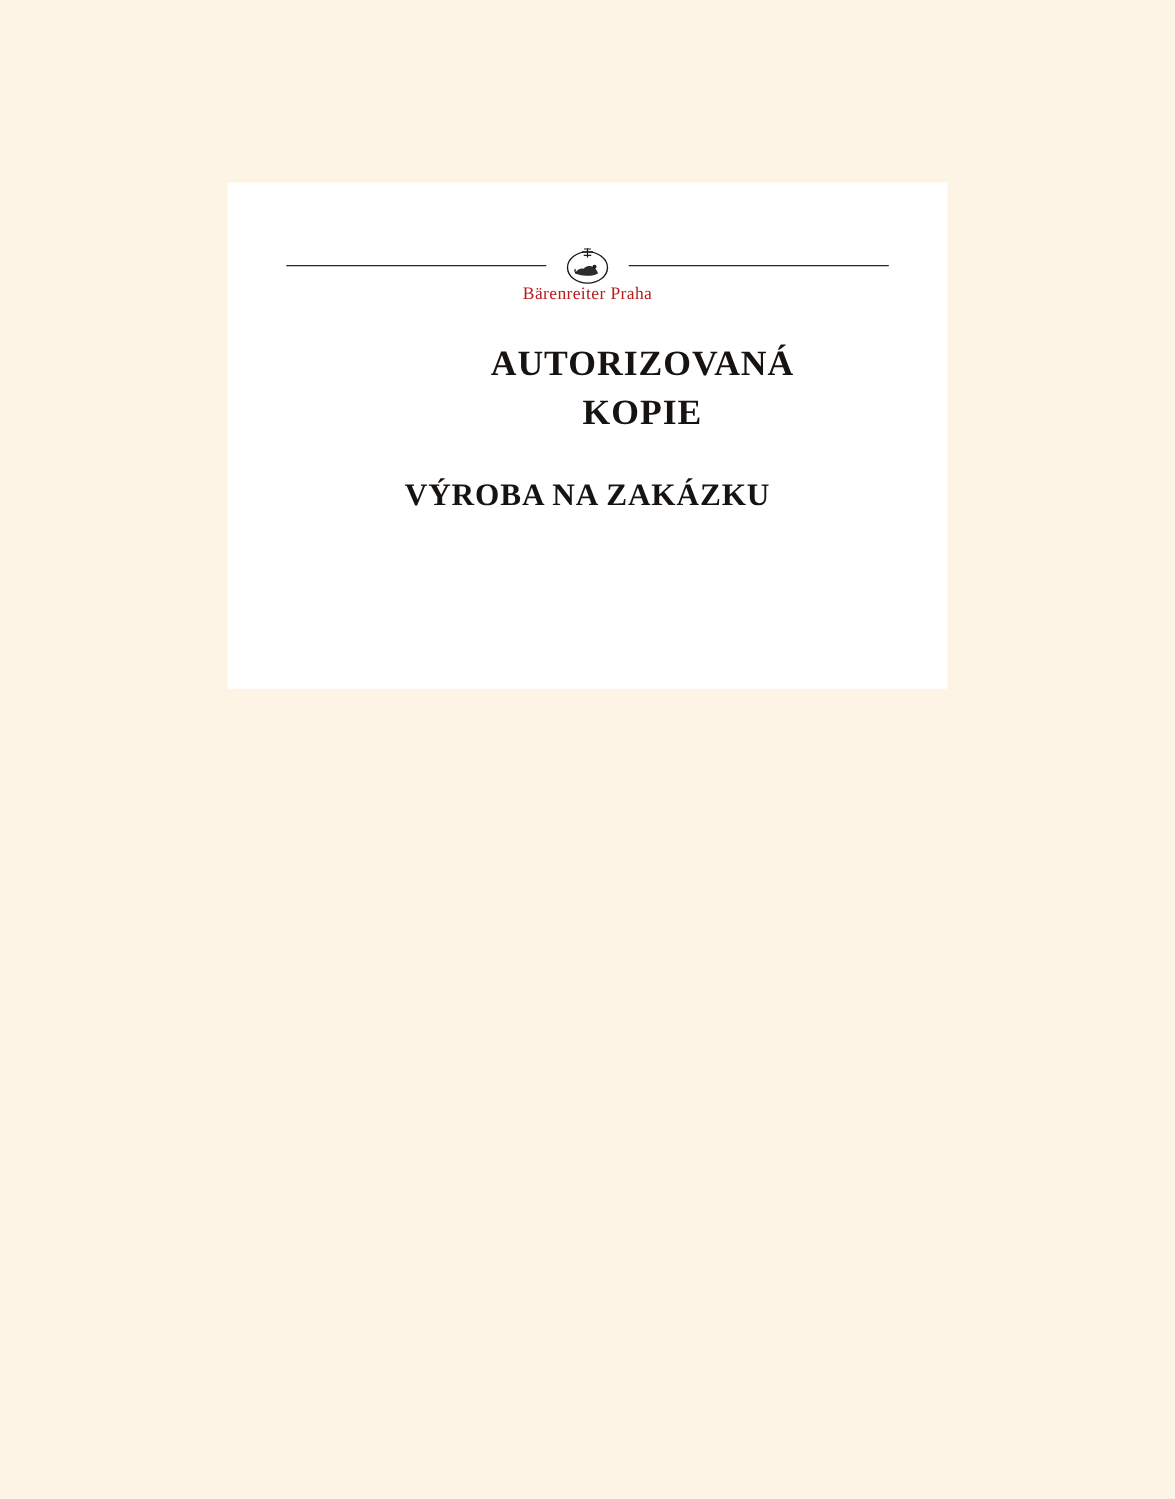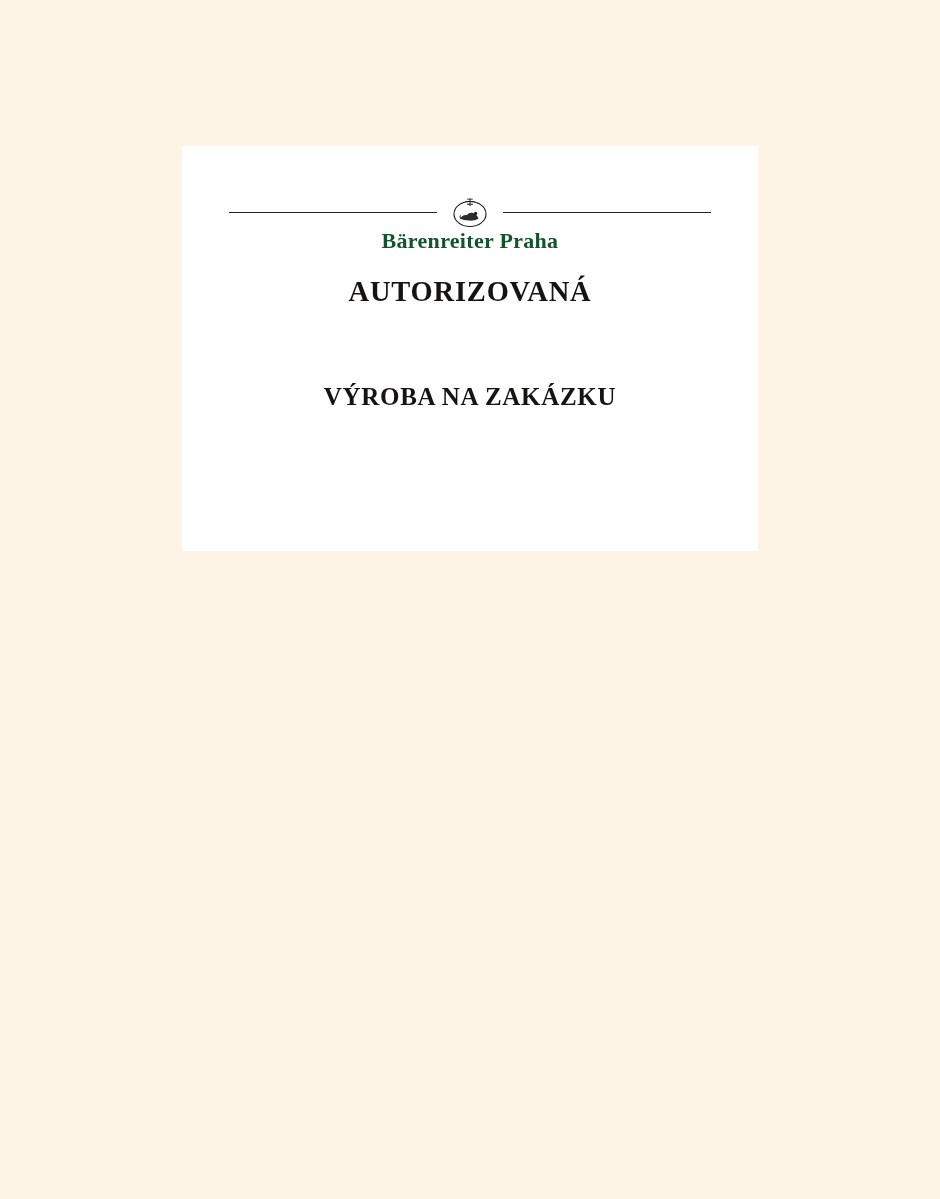--- a/index.html
+++ b/index.html
@@ -58,38 +58,38 @@
     justify-content: center;
   }
 
   .imprint {
     position: absolute;
     left: 0;
     top: 82px;
     width: 100%;
     text-align: center;
     font-family: "Liberation Serif", serif;
-    font-size: 22px;
+    font-size: 14px;
     letter-spacing: 0.3px;
-    color: #14532d;
-    font-weight: bold;
+    color: #b91c1c;
   }
 
   .main-title {
     position: absolute;
     left: 0;
     top: 126px;
     width: 100%;
     text-align: center;
     font-family: "Liberation Serif", serif;
     font-weight: bold;
     font-size: 28.5px;
     line-height: 39px;
     letter-spacing: 0.8px;
     color: #171310;
+    padding-left: 44px;
   }
 
   .subtitle {
     position: absolute;
     left: 0;
     top: 237px;
     width: 100%;
     text-align: center;
     font-family: "Liberation Serif", serif;
     font-weight: bold;
@@ -121,18 +121,19 @@
           <path d="M13.2 25.9 C12 24.6 11.6 23.2 12.4 22.4" fill="none" stroke="#1d1a17" stroke-width="1"></path>
         </svg>
       </div>
       <div class="rule"></div>
     </div>
 
     <div class="imprint">Bärenreiter Praha</div>
 
     <div class="main-title">
       <div>AUTORIZOVANÁ</div>
+      <div>KOPIE</div>
     </div>
 
     <div class="subtitle">VÝROBA NA ZAKÁZKU</div>
 
   </div>
 </div>
 
 </body></html>

